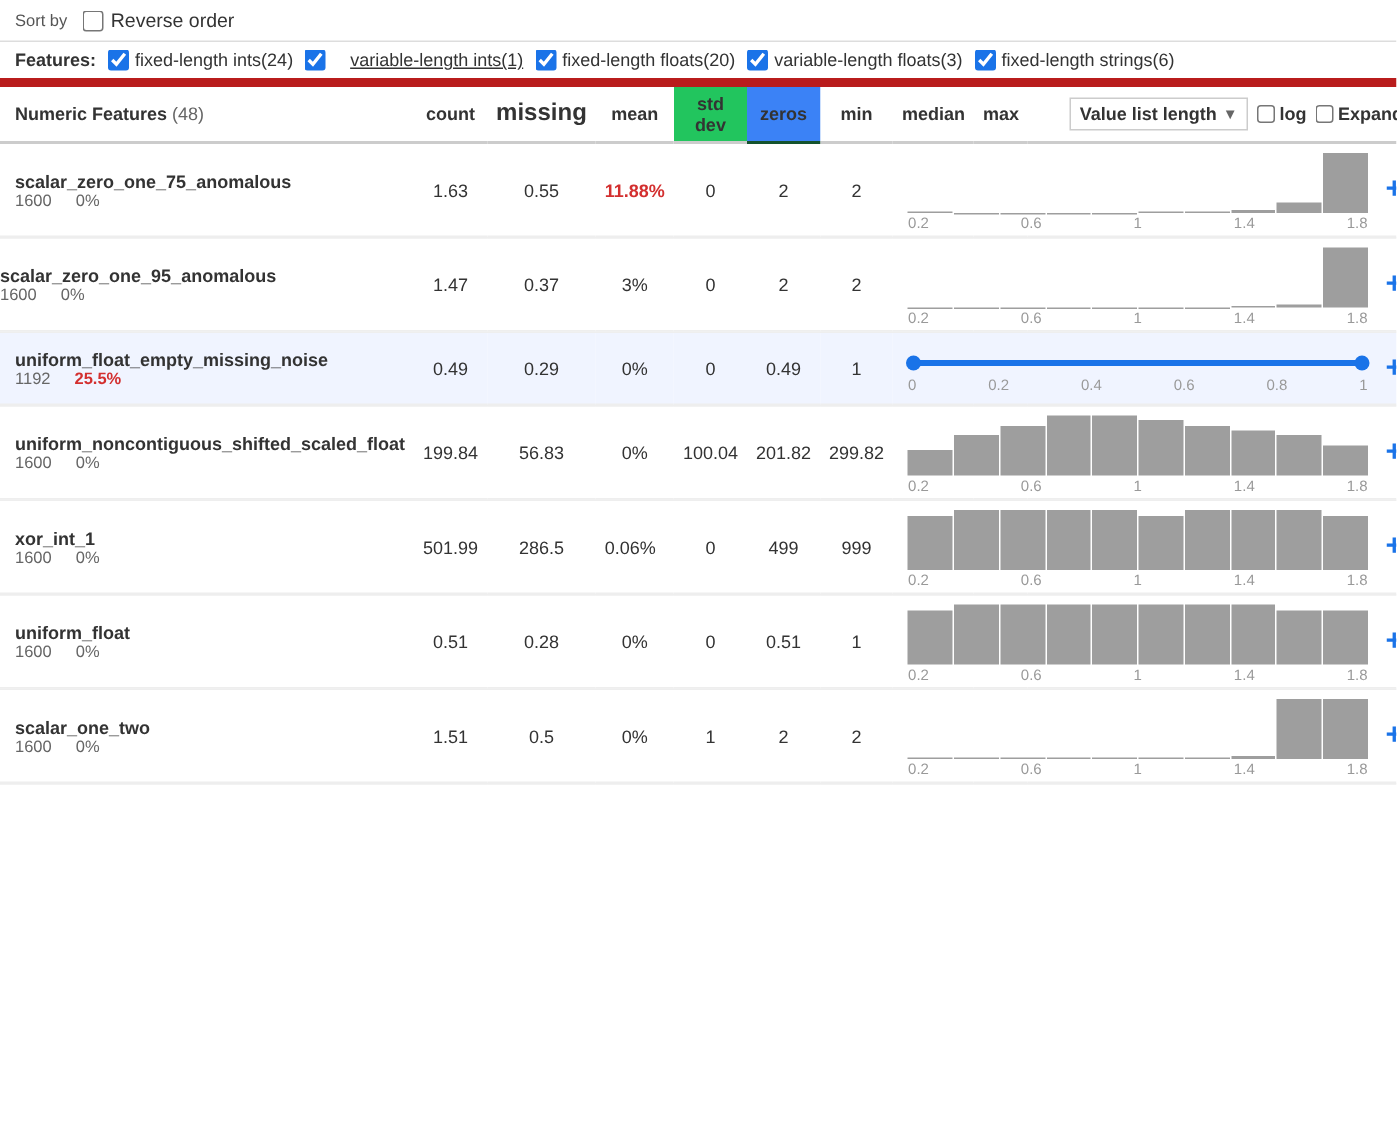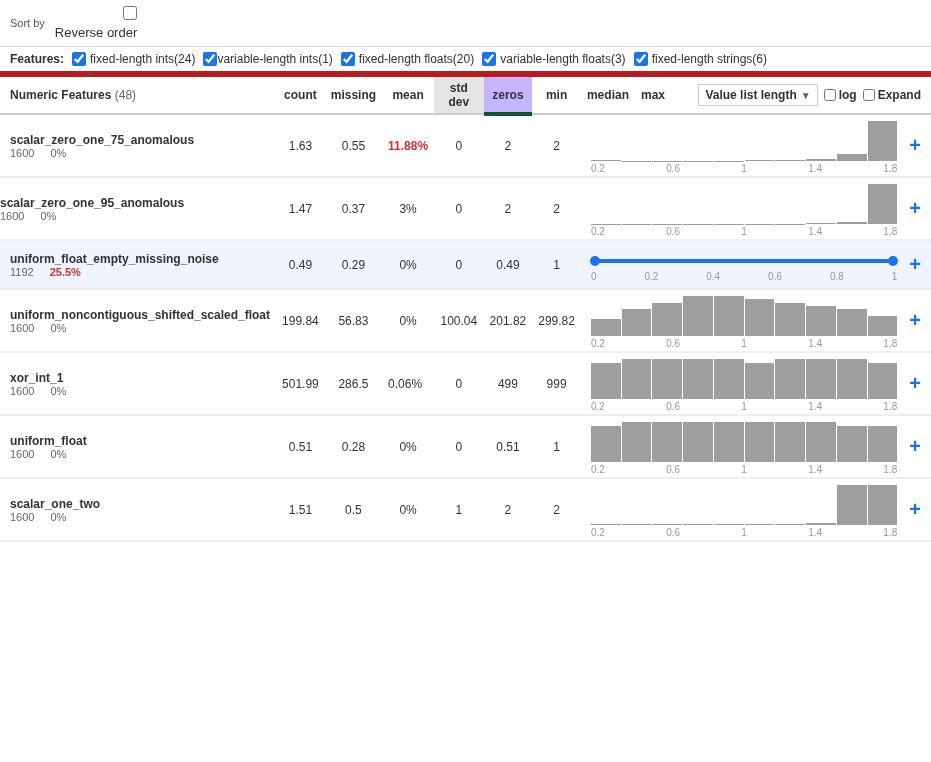--- a/index.html
+++ b/index.html
@@ -6,33 +6,33 @@
     body { font-family: Arial, sans-serif; font-size: 12px; background: #fff; color: #333; overflow: hidden; width: 931px; min-height: 762px; }
     table { width: 100%; border-collapse: collapse; }
     thead th { background: #fff; font-size: 12px; font-weight: bold; color: #333; padding: 4px 6px; border-bottom: 2px solid #ccc; text-align: center; position: sticky; top: 0; z-index: 5; }
     tbody tr { border-bottom: 1px solid #eee; }
   </style>
 </head>
 <body>
 
 <div style="display:flex; align-items:center; padding:6px 10px; gap:10px; border-bottom:1px solid #ddd; background:#fff;">
   <span style="font-size:11px;color:#555;">Sort by</span>
-  <label style="display:flex;align-items:flex-end;gap:5px;font-size:13px;cursor:pointer;flex-direction:column;">
+  <label style="display:flex;align-items:flex-end;gap:5px;font-size:13px;cursor:pointer;">
     <input type="checkbox" style="width: 14px; height: 14px;">
     <span>Reverse order</span>
   </label>
 </div>
 
 <div style="display:flex;align-items:center;flex-wrap:wrap;padding:5px 10px;gap:8px;border-bottom:6px solid #b91c1c;font-size:12px;background:#fff;">
   <span style="font-weight:bold;color:#333;">Features:</span>
   <label style="display:flex;align-items:center;gap:4px;cursor:pointer;">
     <input type="checkbox" checked="" style="width: 14px; height: 14px; accent-color: rgb(26, 115, 232);">
     <span>fixed-length ints(24)</span>
   </label>
-  <label style="display:flex;align-items:center;gap:0;cursor:pointer;">
+  <label style="display:flex;align-items:center;gap:16px;cursor:pointer;text-decoration:underline;">
     <input type="checkbox" checked="" style="width: 14px; height: 14px; accent-color: rgb(26, 115, 232);">
     <span>variable-length ints(1)</span>
   </label>
   <label style="display:flex;align-items:center;gap:4px;cursor:pointer;">
     <input type="checkbox" checked="" style="width: 14px; height: 14px; accent-color: rgb(26, 115, 232);">
     <span>fixed-length floats(20)</span>
   </label>
   <label style="display:flex;align-items:center;gap:4px;cursor:pointer;">
     <input type="checkbox" checked="" style="width: 14px; height: 14px; accent-color: rgb(26, 115, 232);">
     <span>variable-length floats(3)</span>
@@ -48,24 +48,24 @@
     <table style="width:100%;border-collapse:collapse;">
       <thead>
         <tr>
           <th colspan="1" style="text-align:left;padding:4px 10px;border-bottom:2px solid #ccc;background:#fff;min-width:180px;">
             <div style="font-size:12px;font-weight:bold;color:#333;">
               <span>Numeric Features</span>
               <span style="font-weight:normal;color:#666;">(48)</span>
             </div>
           </th>
           <th style="text-align:center;padding:4px 6px;border-bottom:2px solid #ccc;background:#fff;font-size:12px;">count</th>
-          <th style="padding:4px 6px;border-bottom:2px solid #ccc;background:#fff;font-size:12px;margin-left:34px;">missing</th>
+          <th style="padding:4px 6px;border-bottom:2px solid #ccc;background:#fff;font-size:16px;margin-left:34px;">missing</th>
           <th style="text-align:center;padding:4px 6px;border-bottom:2px solid #ccc;background:#fff;font-size:12px;">mean</th>
-          <th style="text-align:center;padding:4px 6px;border-bottom:2px solid #ccc;background:#e5e5e5;font-size:12px;">std dev</th>
-          <th style="text-align:center;padding:4px 6px;border-bottom:4px solid #14532d;background:#c4b5fd;font-size:12px;">zeros</th>
+          <th style="text-align:center;padding:4px 6px;border-bottom:2px solid #ccc;background:#22c55e;font-size:12px;">std dev</th>
+          <th style="text-align:center;padding:4px 6px;border-bottom:2px solid #14532d;background:#3b82f6;font-size:12px;">zeros</th>
           <th style="text-align:center;padding:4px 6px;border-bottom:2px solid #ccc;background:#fff;font-size:12px;">min</th>
           <th style="text-align:center;padding:4px 6px;border-bottom:2px solid #ccc;background:#fff;font-size:12px;">median</th>
           <th style="text-align:center;padding:4px 6px;border-bottom:2px solid #ccc;background:#fff;font-size:12px;">max</th>
           <th style="text-align:right;padding:4px 10px;border-bottom:2px solid #ccc;background:#fff;min-width:260px;">
             <div style="display:flex;align-items:center;justify-content:flex-end;gap:6px;">
               <div style="display:flex;align-items:center;gap:4px;border:1px solid #ccc;padding:3px 6px;cursor:pointer;font-size:12px;background:#fff;">
                 <span>Value list length</span>
                 <span style="font-size:10px;color:#666;">▼</span>
               </div>
               <label style="display:flex;align-items:center;gap:3px;font-size:12px;cursor:pointer;">

